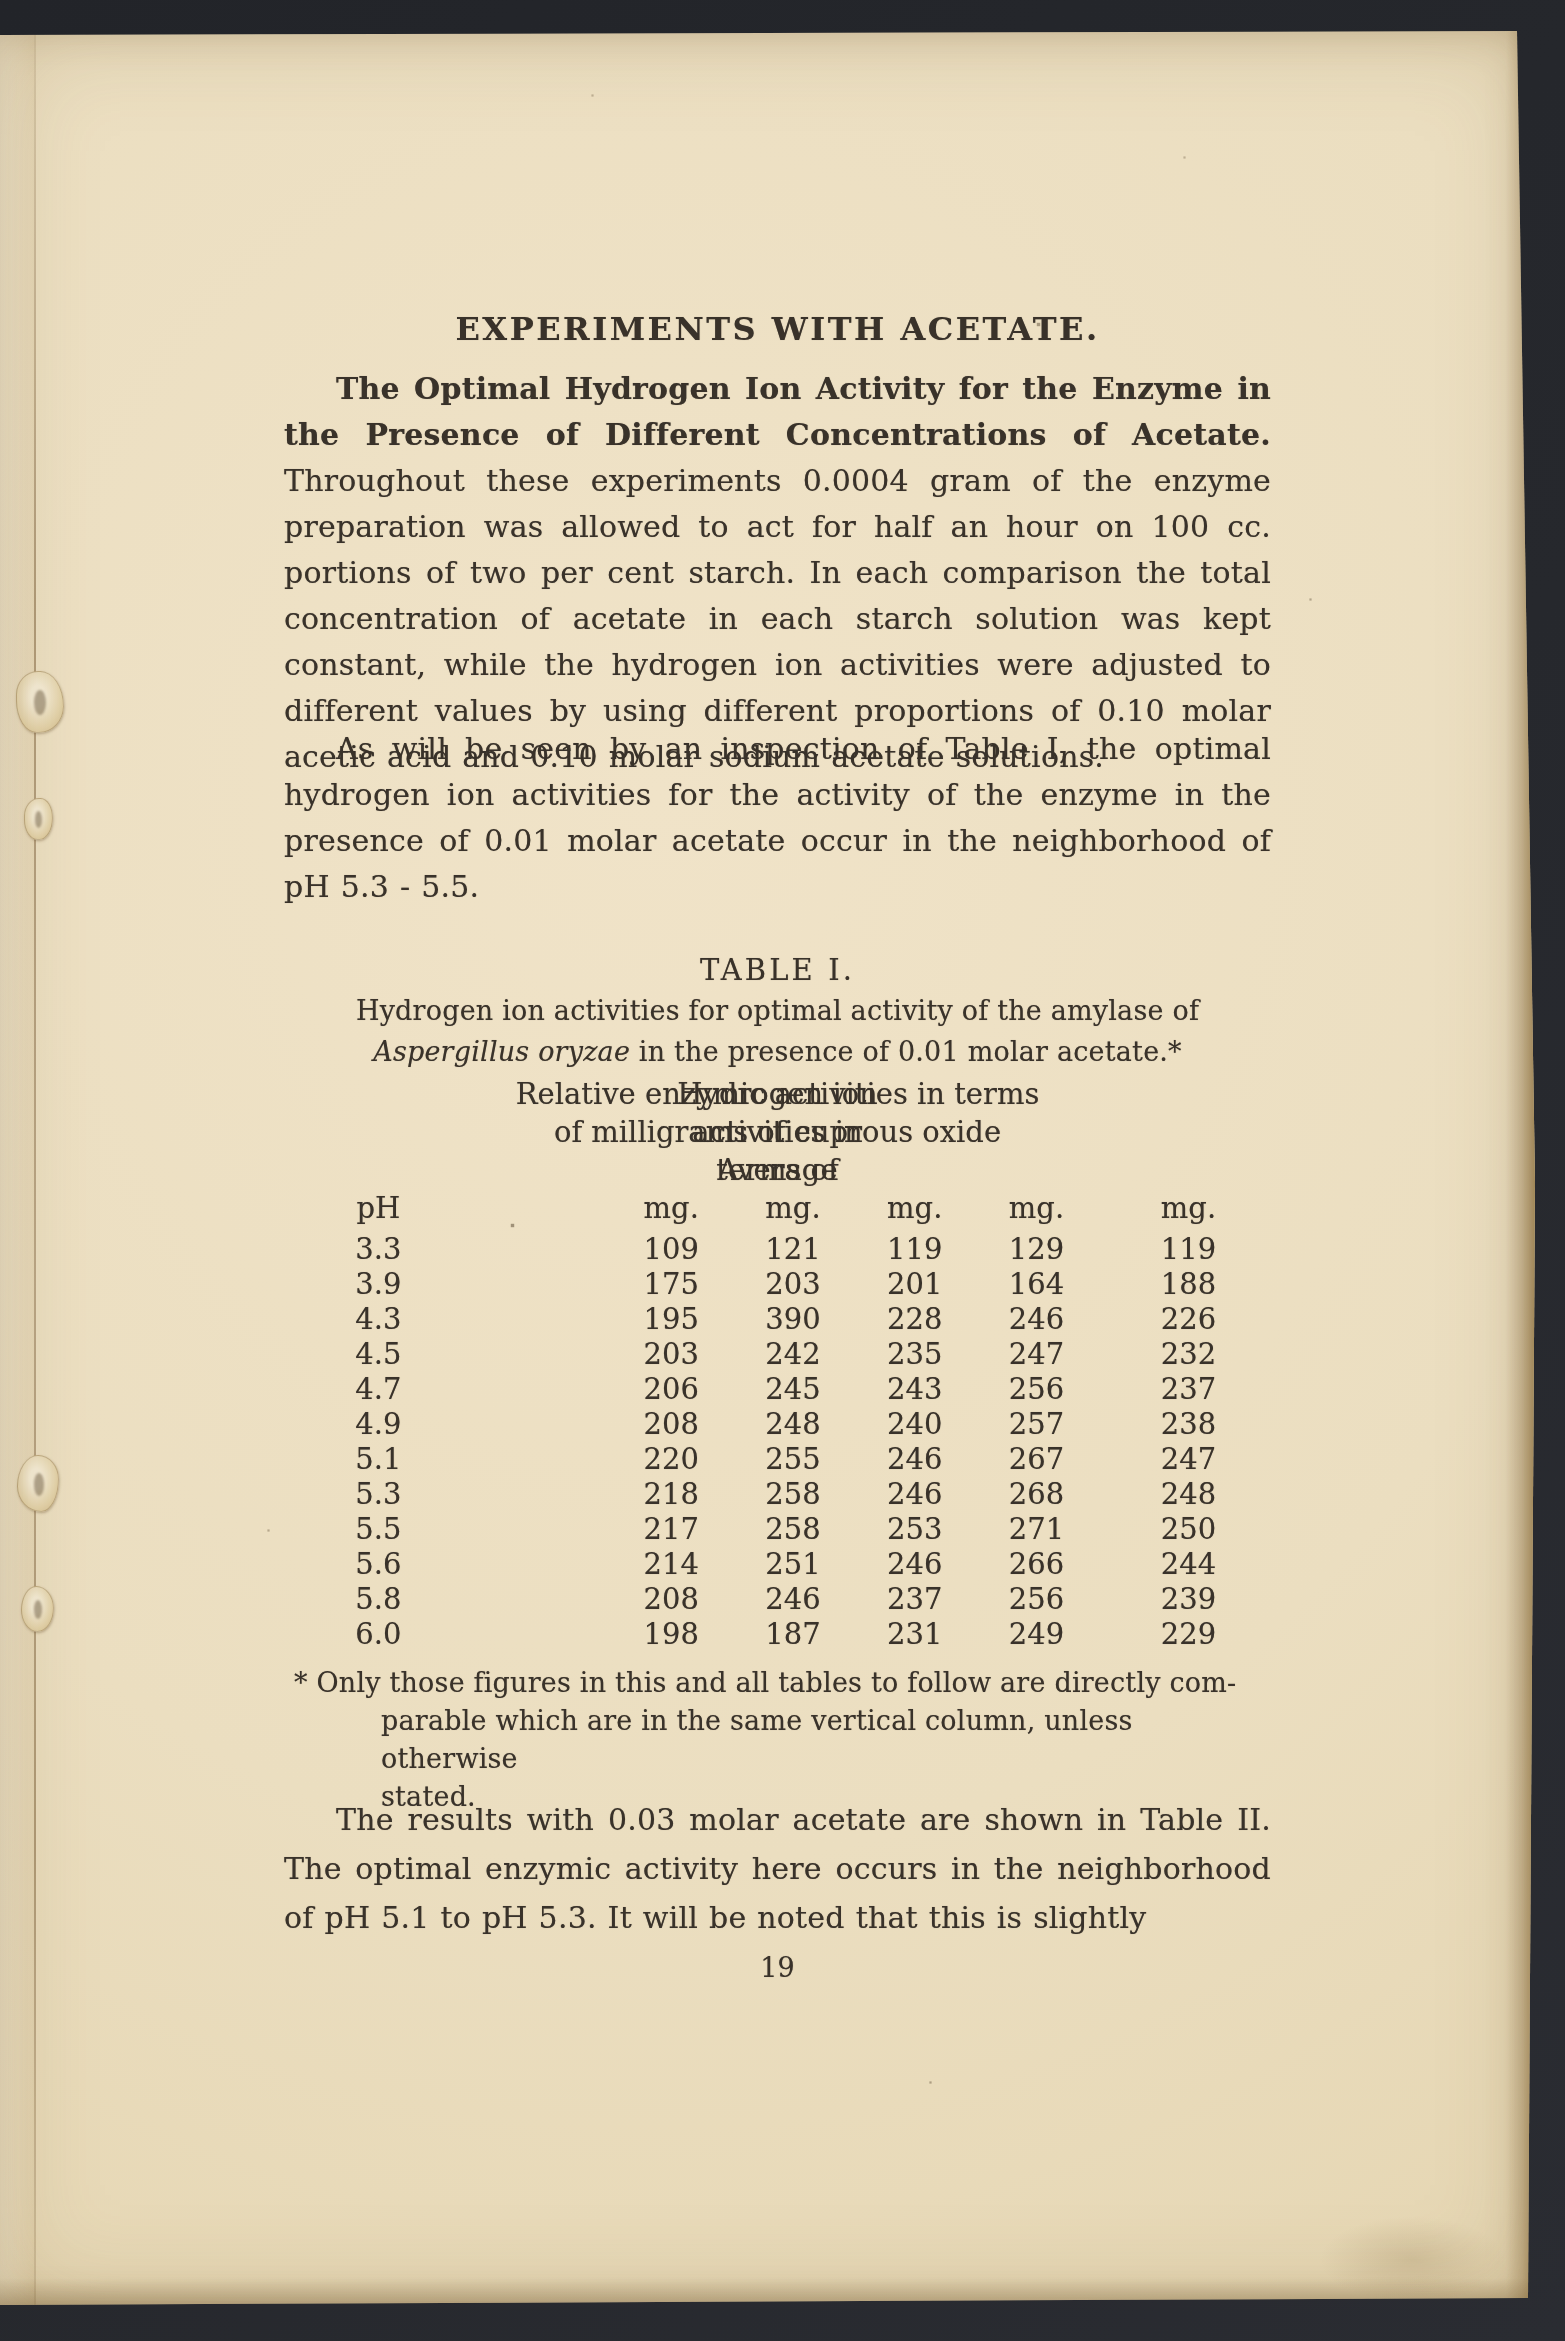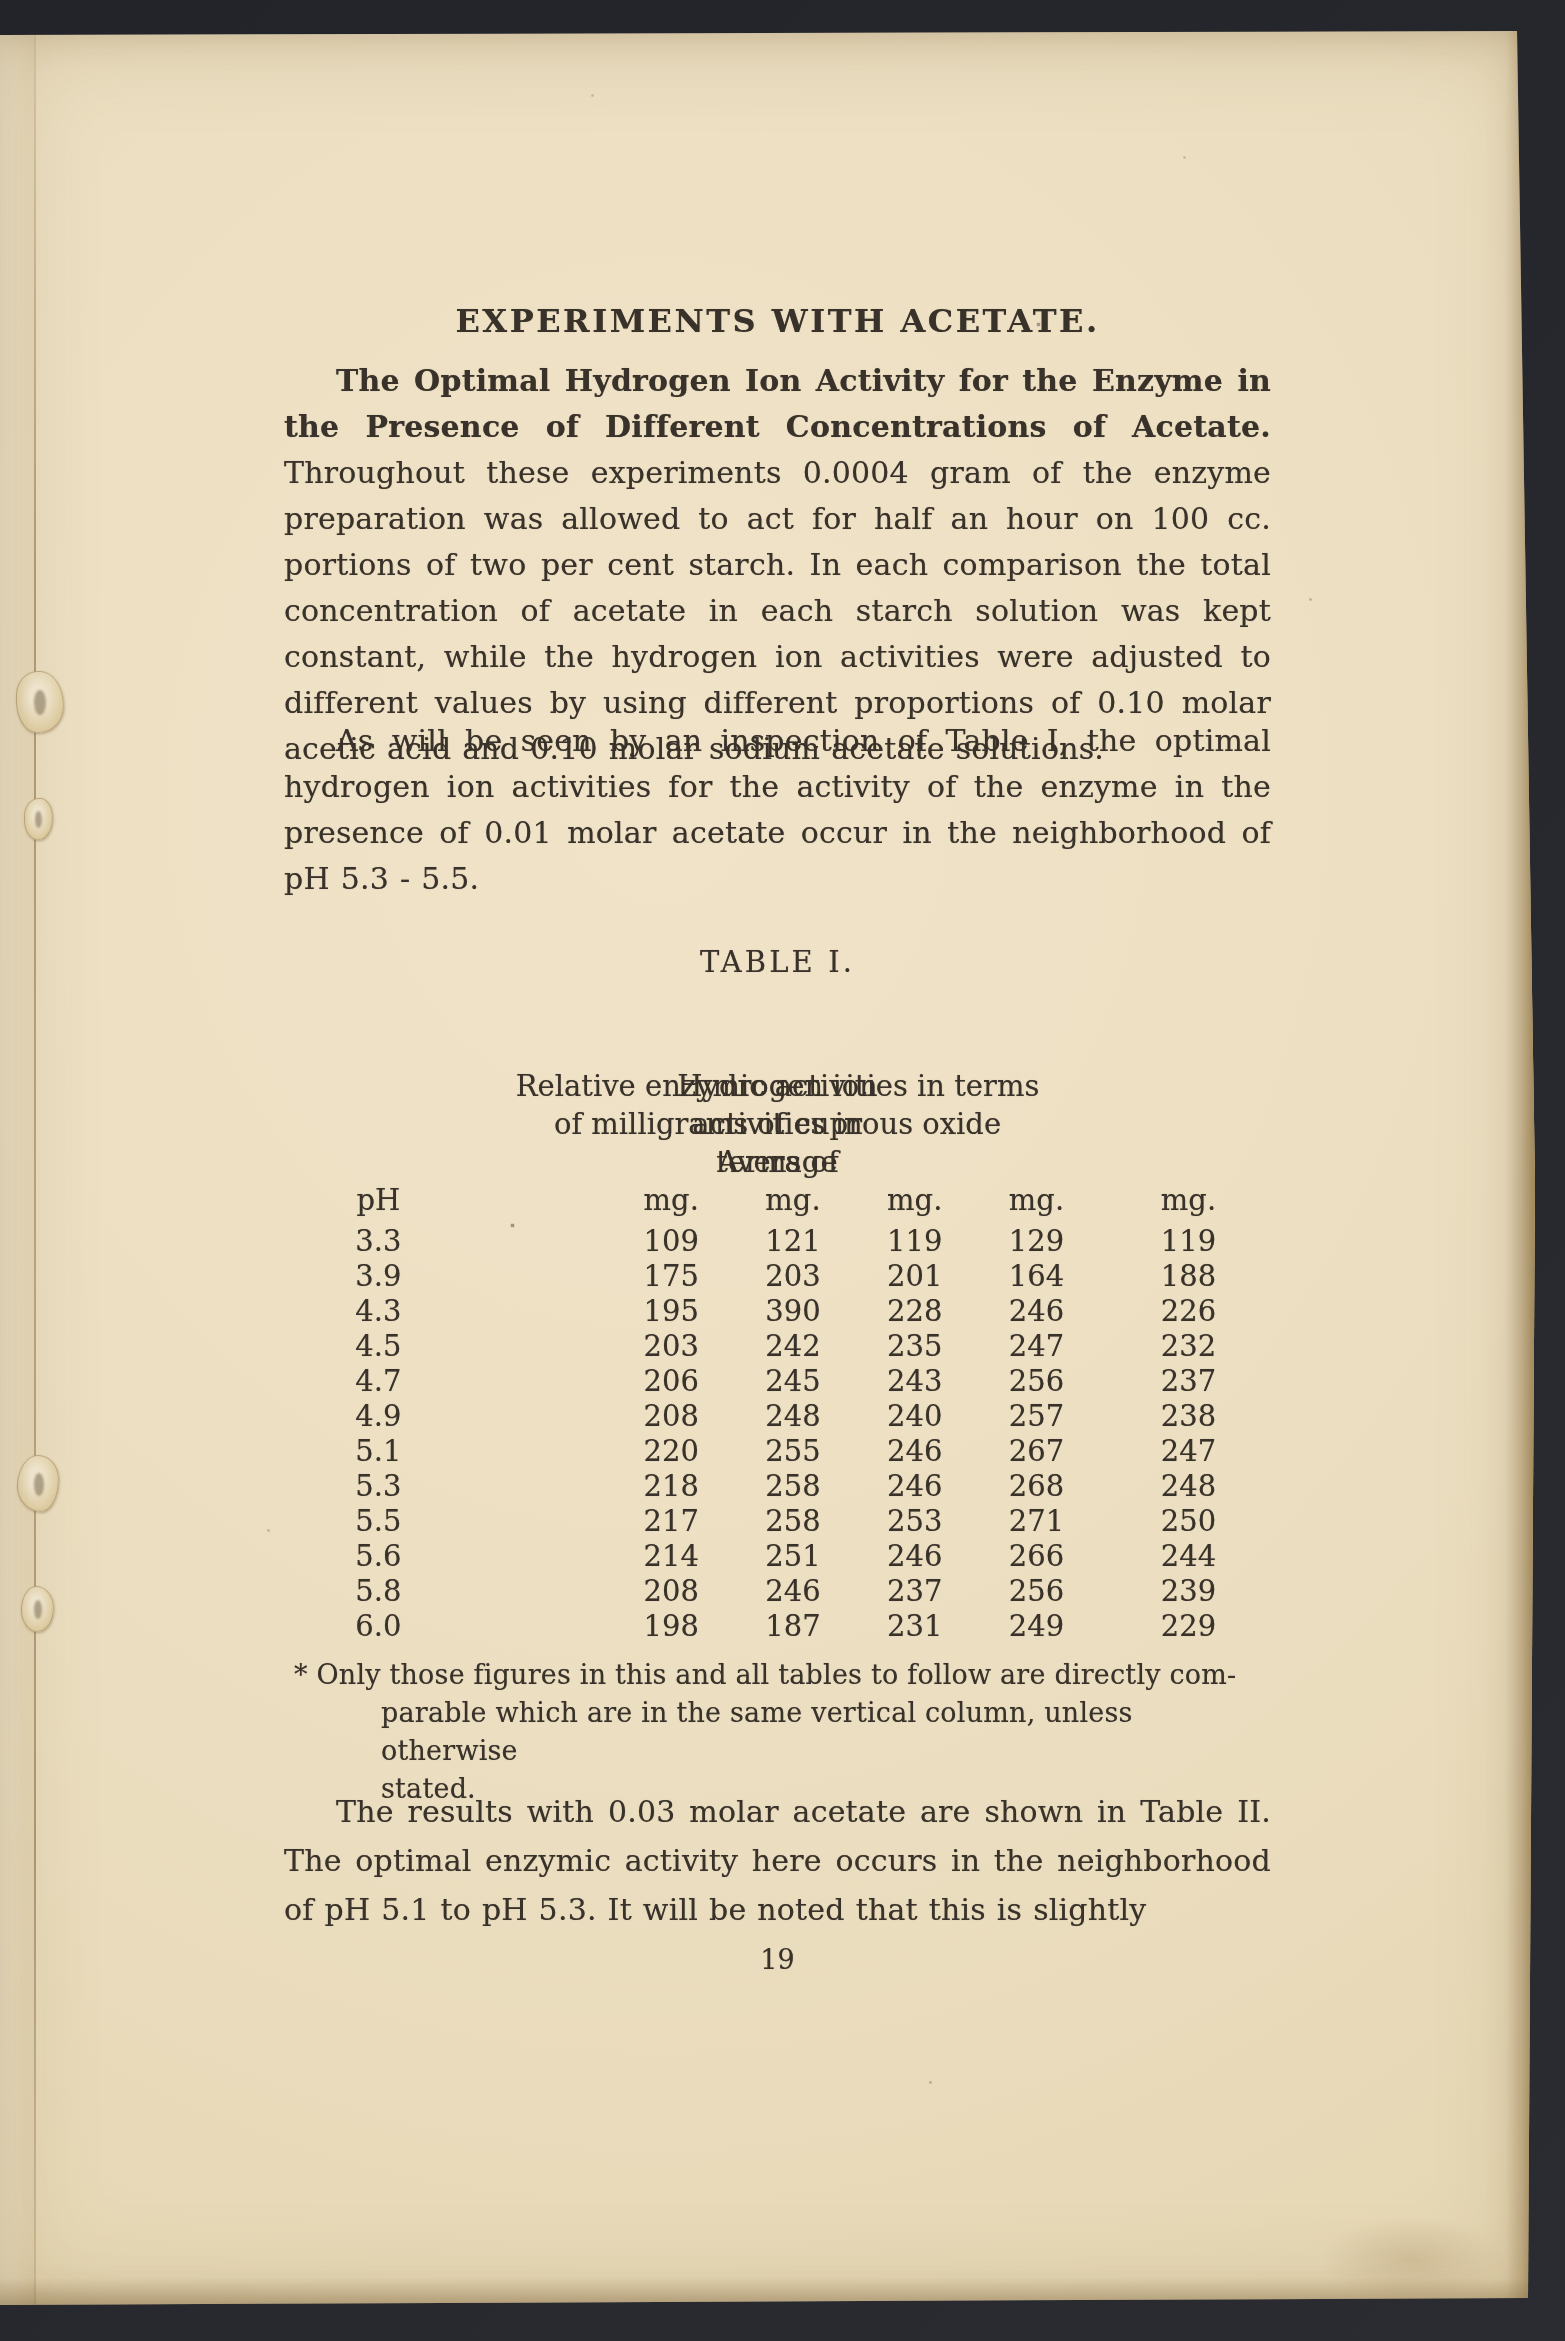--- a/index.html
+++ b/index.html
@@ -51,21 +51,21 @@
     background:radial-gradient(ellipse,rgba(128,102,58,.20) 0%,rgba(128,102,58,0) 70%);
   }
   .specks{position:absolute;left:0;top:0;width:1.2px;height:1.2px;background:transparent;
     box-shadow:1038px 324px 0 1.2px rgba(82,66,44,.45),
                1310px 599px 0 0.6px rgba(82,66,44,.38),
                512px 1225px 0 1.2px rgba(82,66,44,.5),
                930px 2082px 0 0.6px rgba(82,66,44,.4),
                268px 1530px 0 0.6px rgba(82,66,44,.35),
                1184px 157px 0 0.6px rgba(82,66,44,.3),
                592px 95px 0 0.6px rgba(82,66,44,.3);}
-  .content{position:absolute;left:284px;top:0;width:987px;height:2234px;color:#39322a;
+  .content{position:absolute;left:284px;top:8px;width:987px;height:2234px;color:#39322a;
     text-shadow:0 0 0.7px rgba(57,50,42,.5);}
   .content .blk{position:absolute;left:0;width:100%;margin:0;}
   .title{top:302px;text-align:center;font-size:32px;line-height:39px;font-weight:700;letter-spacing:2.5px;}
   .para{text-align:justify;font-size:30px;line-height:46px;text-indent:52px;letter-spacing:0.2px;word-spacing:1.2px;}
   .p1{top:358px;}
   .p1 .lead{font-weight:700;}
   .p2{top:718px;}
   .p3{top:1787px;font-size:30px;line-height:49px;}
   .tbl-heading{top:945px;text-align:center;font-size:29px;line-height:35px;letter-spacing:3.1px;}
   .caption{top:982px;text-align:center;font-size:27px;line-height:41px;letter-spacing:0.2px;}
@@ -105,20 +105,24 @@
   <div class="content">
 
     <h1 class="blk title">EXPERIMENTS WITH ACETATE.</h1>
 
     <p class="blk para p1"><span class="lead">The Optimal Hydrogen Ion Activity for the Enzyme in the Presence of Different Concentrations of Acetate.</span><span> Throughout these experiments 0.0004 gram of the enzyme preparation was allowed to act for half an hour on 100 cc. portions of two per cent starch. In each comparison the total concentration of acetate in each starch solution was kept constant, while the hydrogen ion activities were adjusted to different values by using different proportions of 0.10 molar acetic acid and 0.10 molar sodium acetate solutions.</span></p>
 
     <p class="blk para p2">As will be seen by an inspection of Table I, the optimal hydrogen ion activities for the activity of the enzyme in the presence of 0.01 molar acetate occur in the neighborhood of pH 5.3 - 5.5.</p>
 
     <div class="blk tbl-heading">TABLE I.</div>
 
+    <div class="blk caption">
+      <div>Hydrogen ion activities for optimal activity of the amylase of</div>
+      <div><span class="sp-italic">Aspergillus oryzae</span><span> in the presence of 0.01 molar acetate.*</span></div>
+    </div>
 
     <div class="blk th-left">
       <div>Hydrogen ion</div>
       <div>activities in</div>
       <div>terms of</div>
     </div>
 
     <div class="blk th-right">
       <div>Relative enzymic activities in terms</div>
       <div>of milligrams of cuprous oxide</div>

